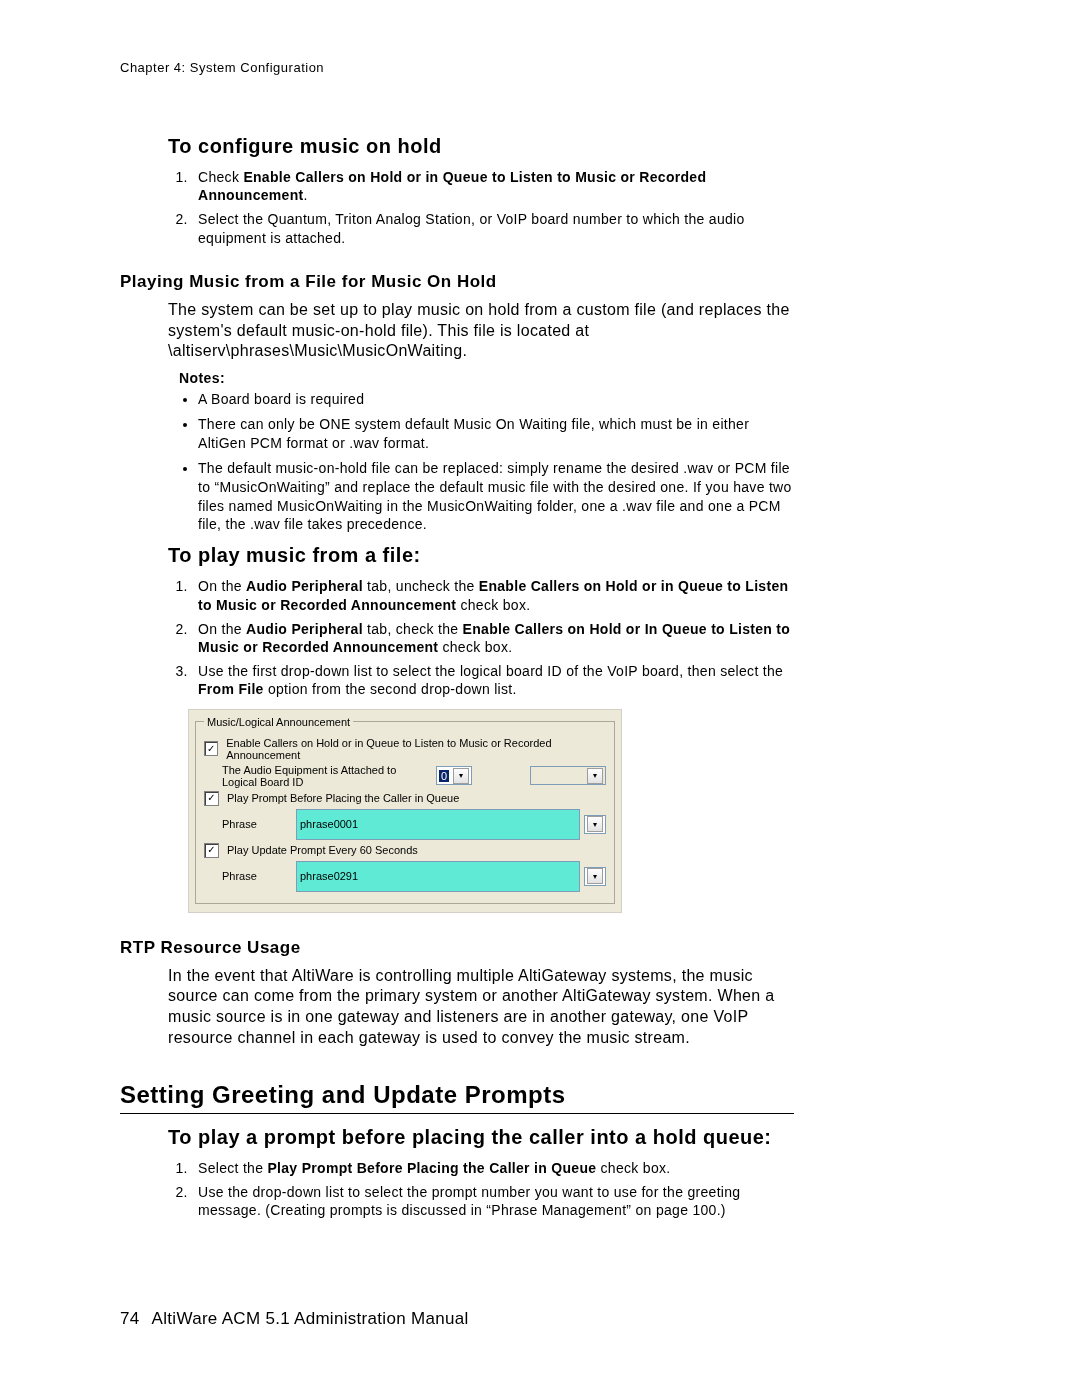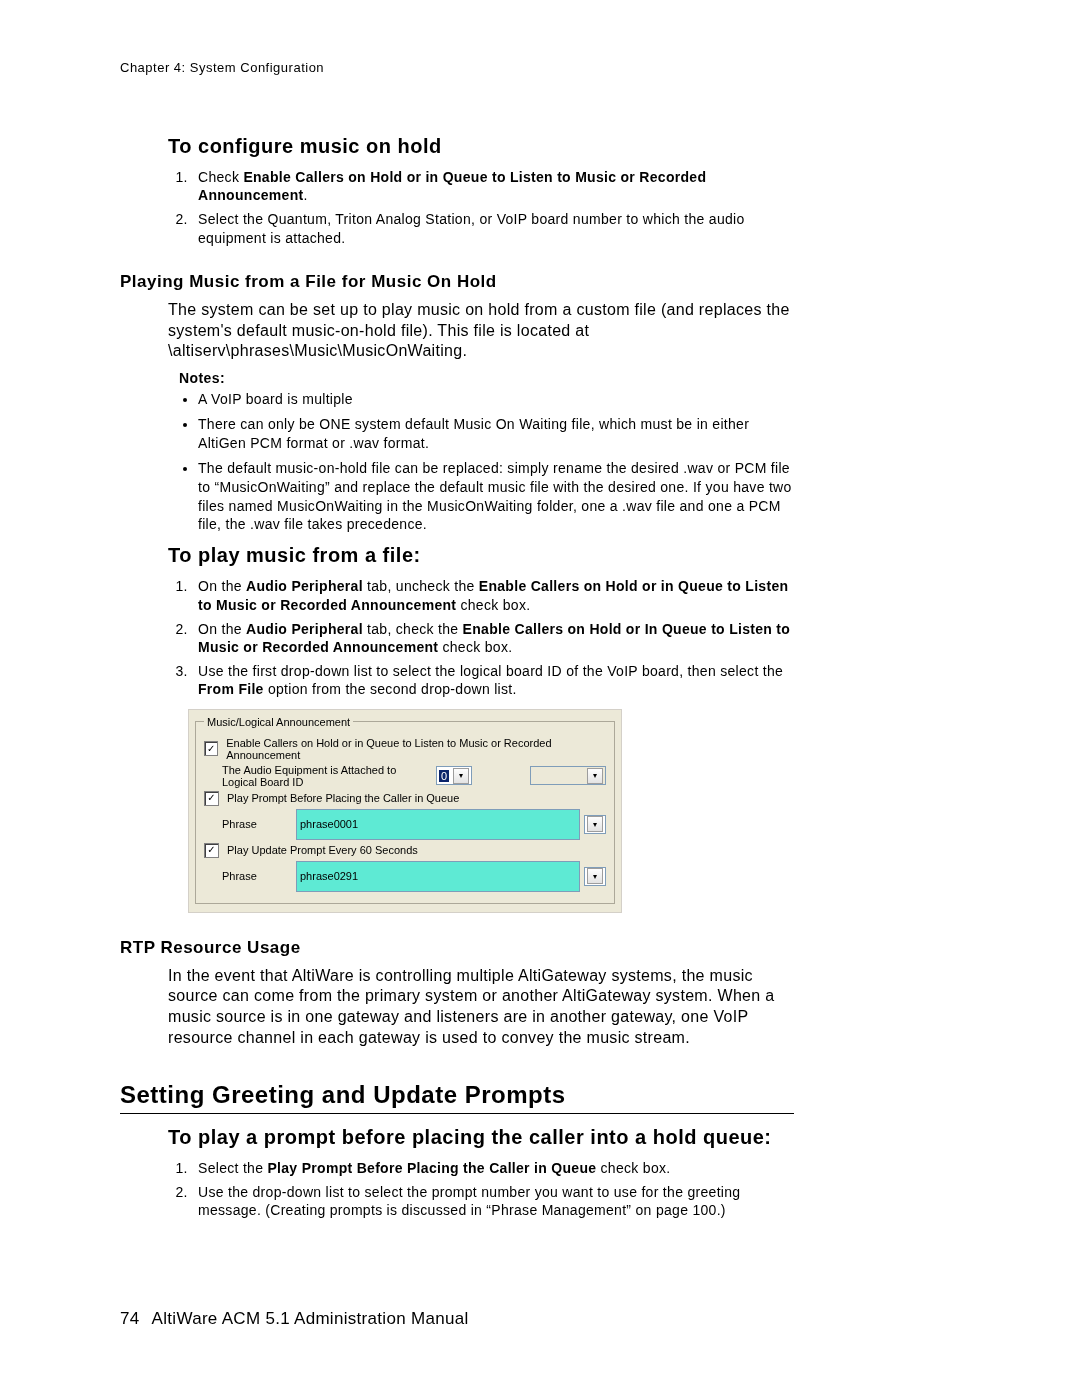--- a/index.html
+++ b/index.html
@@ -190,21 +190,21 @@
         <span>Select the Quantum, Triton Analog Station, or VoIP board number to which the audio equipment is attached.</span>
       </li>
     </ol>
   </div>
 
   <div class="h3">Playing Music from a File for Music On Hold</div>
   <div class="indent-block">
     <div class="body-para">The system can be set up to play music on hold from a custom file (and replaces the system's default music-on-hold file). This file is located at \altiserv\phrases\Music\MusicOnWaiting.</div>
     <div class="notes-label">Notes:</div>
     <ul class="bullets">
-      <li>A VoIP board is multiple</li>
+      <li>A Board board is required</li>
       <li>There can only be ONE system default Music On Waiting file, which must be in either AltiGen PCM format or .wav format.</li>
       <li>The default music-on-hold file can be replaced: simply rename the desired .wav or PCM file to “MusicOnWaiting” and replace the default music file with the desired one. If you have two files named MusicOnWaiting in the MusicOnWaiting folder, one a .wav file and one a PCM file, the .wav file takes precedence.</li>
     </ul>
 
     <div class="h4-sub">To play music from a file:</div>
     <ol class="numbered">
       <li>
         <span>On the </span><span class="bold-inline">Audio Peripheral</span><span> tab, uncheck the </span><span class="bold-inline">Enable Callers on Hold or in Queue to Listen to Music or Recorded Announcement</span><span> check box.</span>
       </li>
       <li>

